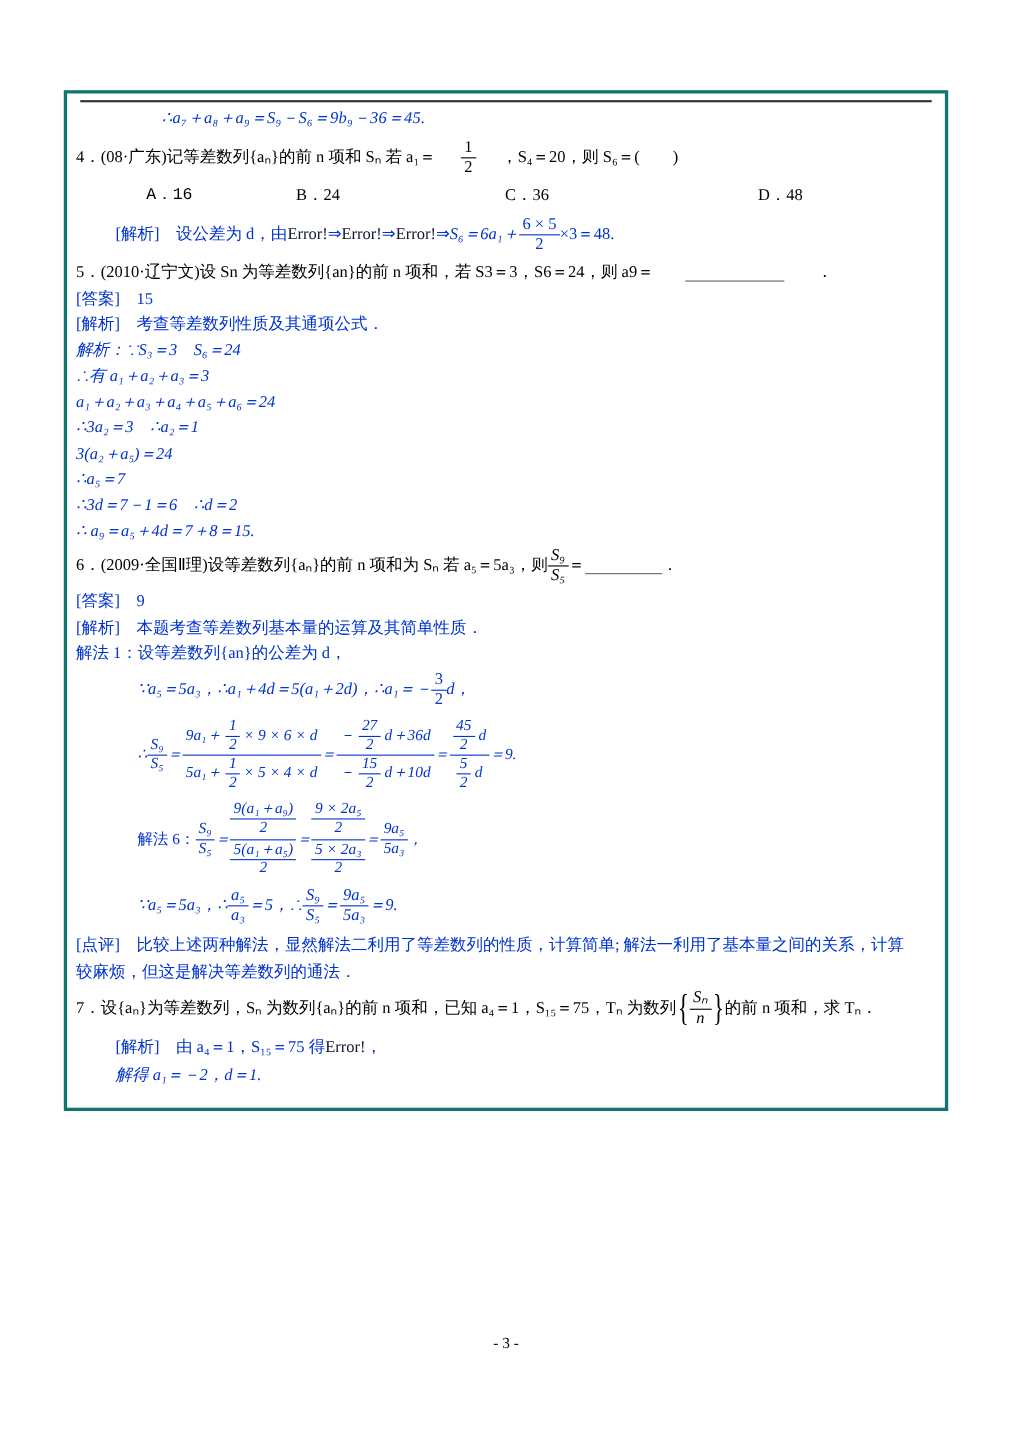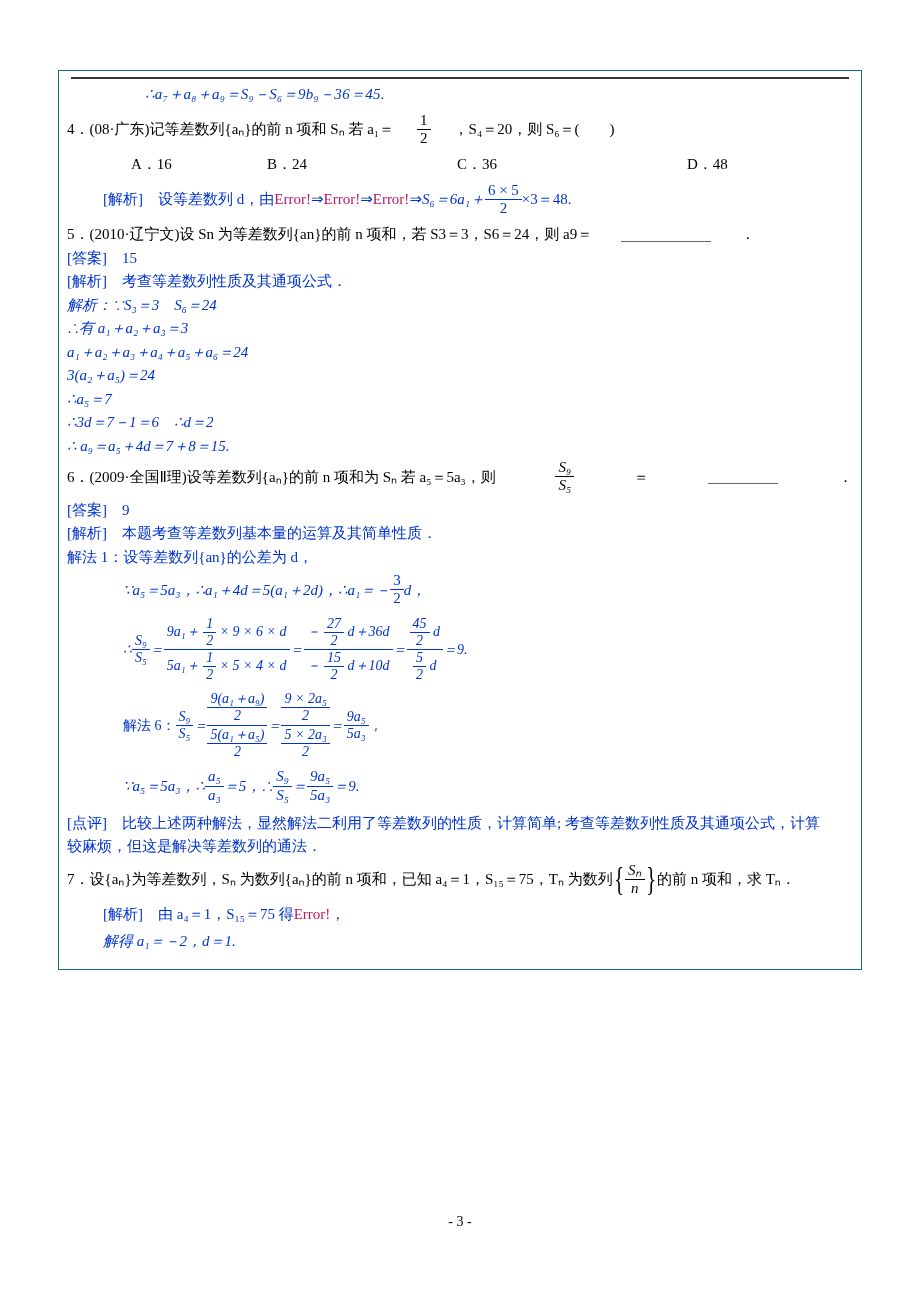--- a/index.html
+++ b/index.html
@@ -8,58 +8,58 @@
       height: 1302px;
       background: #fff;
       font-family: "SimSun", "宋体", serif;
       font-size: 15px;
       line-height: 1.5;
       color: #000;
       position: relative;
     }
     .page-border {
       position: absolute;
-      top: 70px;
+      top: 82px;
       left: 58px;
       right: 58px;
-      border: 1px solid #0f766e;
+      border: 3px solid #0f766e;
       padding: 6px 8px 16px 8px;
     }
     .top-rule {
       border-top: 2px solid #333;
       margin: 0 4px 4px 4px;
     }
     .page-number {
       position: absolute;
       bottom: 70px;
       left: 0;
       right: 0;
       text-align: center;
       font-family: "Times New Roman", serif;
       font-size: 14px;
     }
     .line { margin: 1px 0; }
     .indent1 { padding-left: 36px; }
     .indent2 { padding-left: 56px; }
     .formula-indent { padding-left: 78px; }
     .blue { color: #0033cc; }
-    .red { color: #be185d; }
+    .red { color: #0f172a; }
     .ital { font-style: italic; font-family: "Times New Roman", serif; }
     .frac {
       display: inline-block;
       vertical-align: middle;
       text-align: center;
       font-family: "Times New Roman", serif;
     }
     .frac .num { display: block; border-bottom: 1px solid currentColor; padding: 0 3px; line-height: 1.15; }
     .frac .den { display: block; padding: 0 3px; line-height: 1.15; }
     .bigfrac { font-size: 14px; }
     .options { display: flex; gap: 0; }
     .opt { display: inline-block; }
-    .opt1 { width: 200px; padding-left: 64px; }
+    .opt1 { width: 200px; padding-left: 64px; font-family: Liberation Mono, monospace; }
     .opt2 { width: 190px; }
     .opt3 { width: 230px; }
     .opt4 { width: 120px; }
     .blank { display: inline-block; border-bottom: 1px solid #666; height: 1em; }
     .blank-short { width: 70px; }
     .blank-long { width: 90px; }
     .ws { letter-spacing: 0.02em; }
     .row-math { display: flex; align-items: center; flex-wrap: wrap; }
     .vcenter { display: inline-flex; align-items: center; }
     .lbracebig {
@@ -100,21 +100,21 @@
     </span>
     <span>，S₄＝20，则 S₆＝(　　)</span>
   </div>
   <div class="line options" style="margin-top:6px;">
     <span class="opt opt1">A．16</span>
     <span class="opt opt2">B．24</span>
     <span class="opt opt3">C．36</span>
     <span class="opt opt4">D．48</span>
   </div>
   <div class="line indent1 row-math" style="margin-top:6px;">
-    <span class="blue">[解析]　设等差数列 d，由</span>
+    <span class="blue">[解析]　设公差为 d，由</span>
     <span class="red">Error!</span>
     <span class="blue">⇒</span>
     <span class="red">Error!</span>
     <span class="blue">⇒</span>
     <span class="red">Error!</span>
     <span class="blue">⇒</span>
     <span class="blue ital">S₆＝6a₁＋</span>
     <span class="frac blue">
       <span class="num">6 × 5</span>
       <span class="den">2</span>
@@ -125,26 +125,27 @@
   <div class="line row-math" style="margin-top:6px;gap:29px;">
     <span>5．(2010·辽宁文)设 Sn 为等差数列{an}的前 n 项和，若 S3＝3，S6＝24，则 a9＝</span>
     <span class="blank blank-long"></span>
     <span>．</span>
   </div>
   <div class="line blue">[答案]　15</div>
   <div class="line blue">[解析]　考查等差数列性质及其通项公式．</div>
   <div class="line blue ital">解析：∵S₃＝3　S₆＝24</div>
   <div class="line blue ital">∴有 a₁＋a₂＋a₃＝3</div>
   <div class="line blue ital">a₁＋a₂＋a₃＋a₄＋a₅＋a₆＝24</div>
+  <div class="line blue ital">∴3a₂＝3　∴a₂＝1</div>
   <div class="line blue ital">3(a₂＋a₅)＝24</div>
   <div class="line blue ital">∴a₅＝7</div>
   <div class="line blue ital">∴3d＝7－1＝6　∴d＝2</div>
   <div class="line blue ital">∴ a₉＝a₅＋4d＝7＋8＝15.</div>
 
-  <div class="line row-math" style="margin-top:2px;justify-content:space-between;">
+  <div class="line row-math" style="margin-top:2px;">
     <span>6．(2009·全国Ⅱ理)设等差数列{aₙ}的前 n 项和为 Sₙ  若 a₅＝5a₃，则</span>
     <span class="frac ital">
       <span class="num">S₉</span>
       <span class="den">S₅</span>
     </span>
     <span>＝</span>
     <span class="blank blank-short"></span>
     <span>．</span>
   </div>
   <div class="line blue" style="margin-top:4px;">[答案]　9</div>
@@ -243,21 +244,21 @@
         <span class="den">S₅</span>
       </span>
     <span>＝</span>
     <span class="frac">
         <span class="num">9a₅</span>
         <span class="den">5a₃</span>
       </span>
     <span>＝9.</span>
   </div>
 
-  <div class="line blue" style="margin-top:8px;">[点评]　比较上述两种解法，显然解法二利用了等差数列的性质，计算简单; 考查等差数列性质及其通项公式，计算</div>
+  <div class="line blue" style="margin-top:8px;">[点评]　比较上述两种解法，显然解法二利用了等差数列的性质，计算简单; 解法一利用了基本量之间的关系，计算</div>
   <div class="line blue">较麻烦，但这是解决等差数列的通法．</div>
 
   <div class="line row-math" style="margin-top:4px;">
     <span>7．设{aₙ}为等差数列，Sₙ 为数列{aₙ}的前 n 项和，已知 a₄＝1，S₁₅＝75，Tₙ 为数列</span>
     <span class="parenblock">
       <span class="lbracebig">{</span>
       <span class="frac ital">
         <span class="num">Sₙ</span>
         <span class="den">n</span>
       </span>

